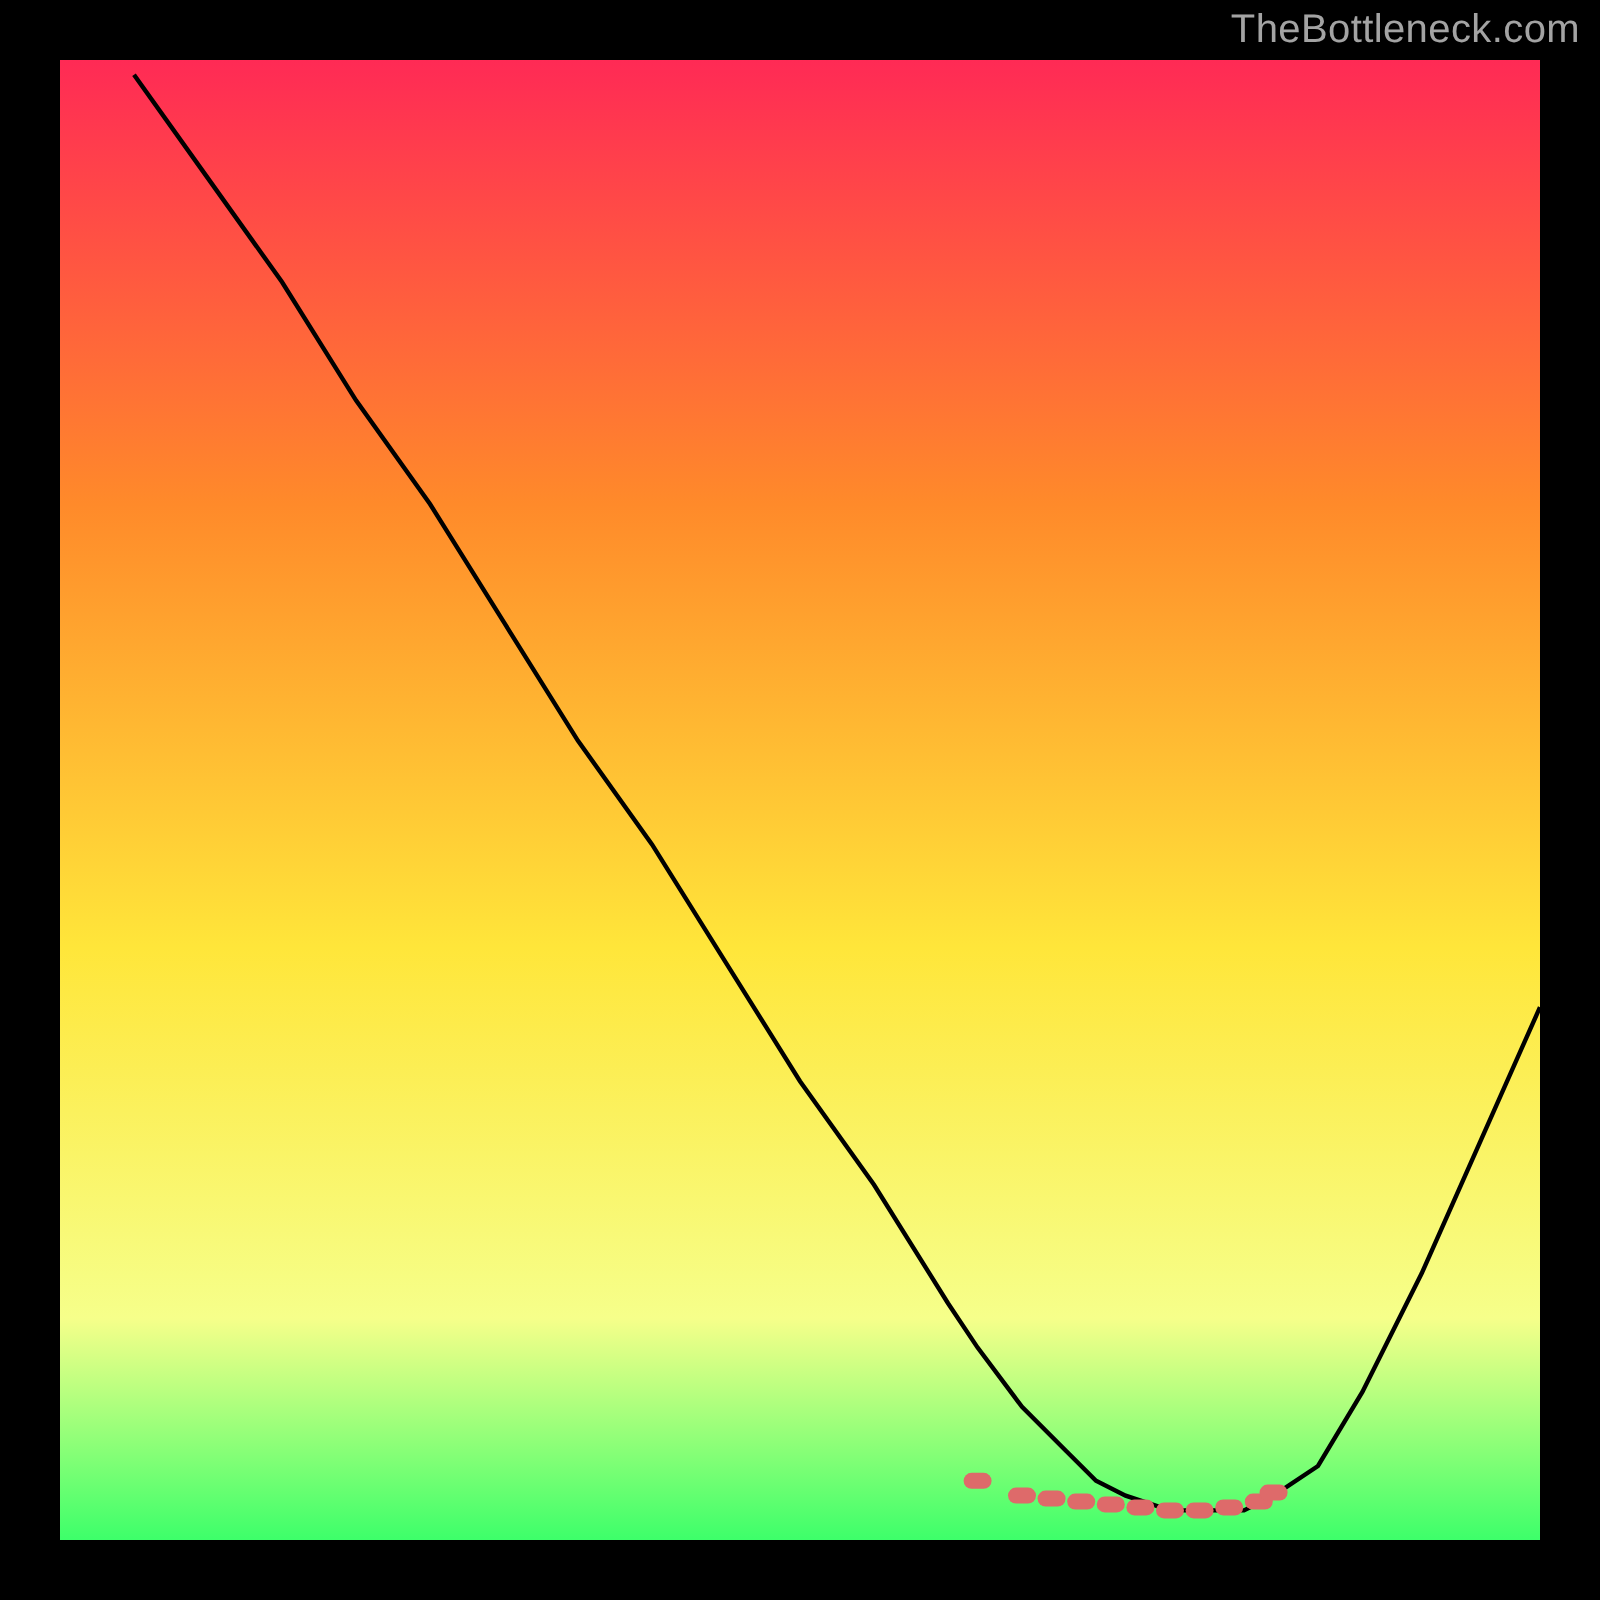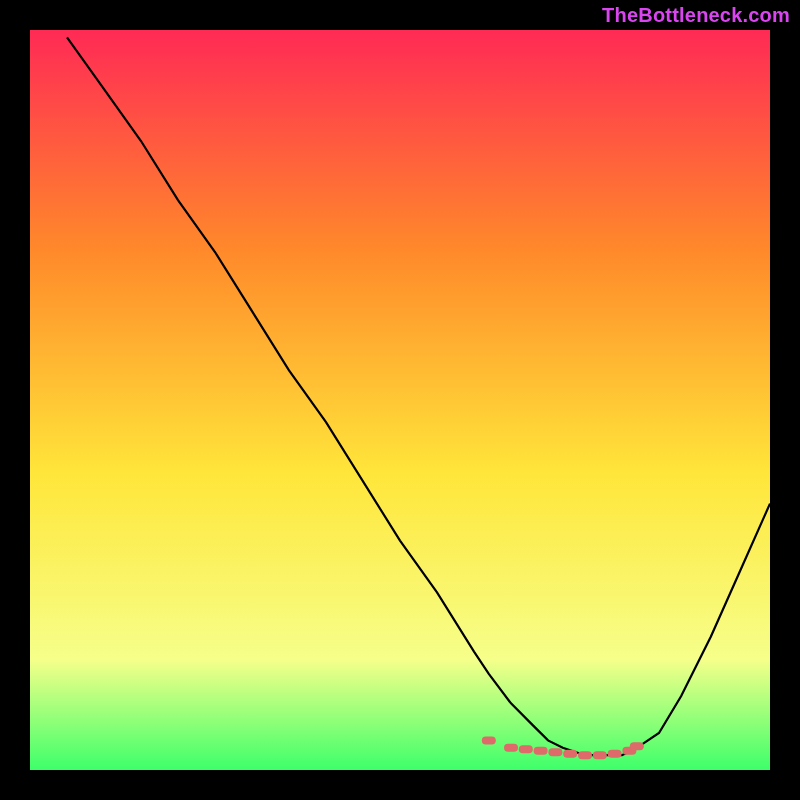--- a/index.html
+++ b/index.html
@@ -14,23 +14,23 @@
   .frame {
     position: relative;
     width: 800px;
     height: 800px;
     background: #000;
   }
   .watermark {
     position: absolute;
     top: 4px;
     right: 10px;
-    color: #d946ef;
+    color: #a3a3a3;
     font-size: 20px;
-    font-weight: bold;
+    font-weight: normal;
     letter-spacing: 0.2px;
   }
   .plot {
     position: absolute;
     left: 30px;
     top: 30px;
     width: 740px;
     height: 740px;
   }
   svg { display: block; }

